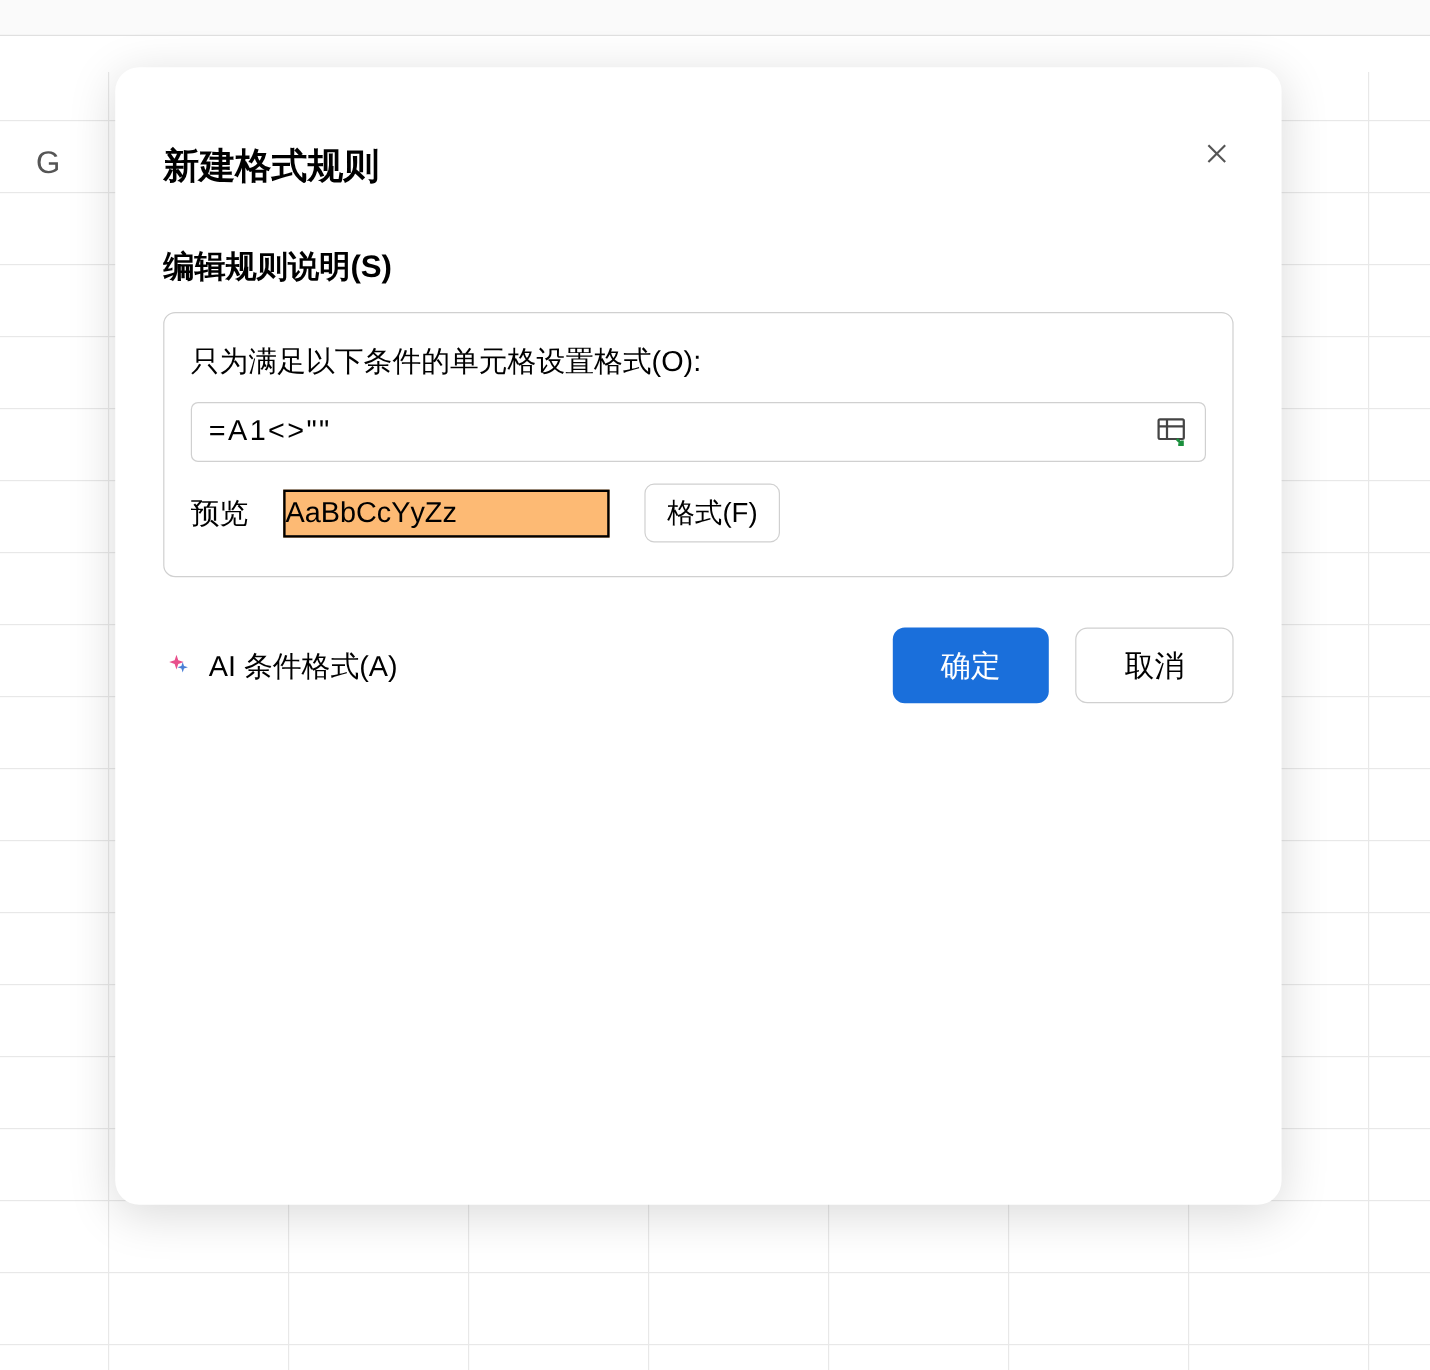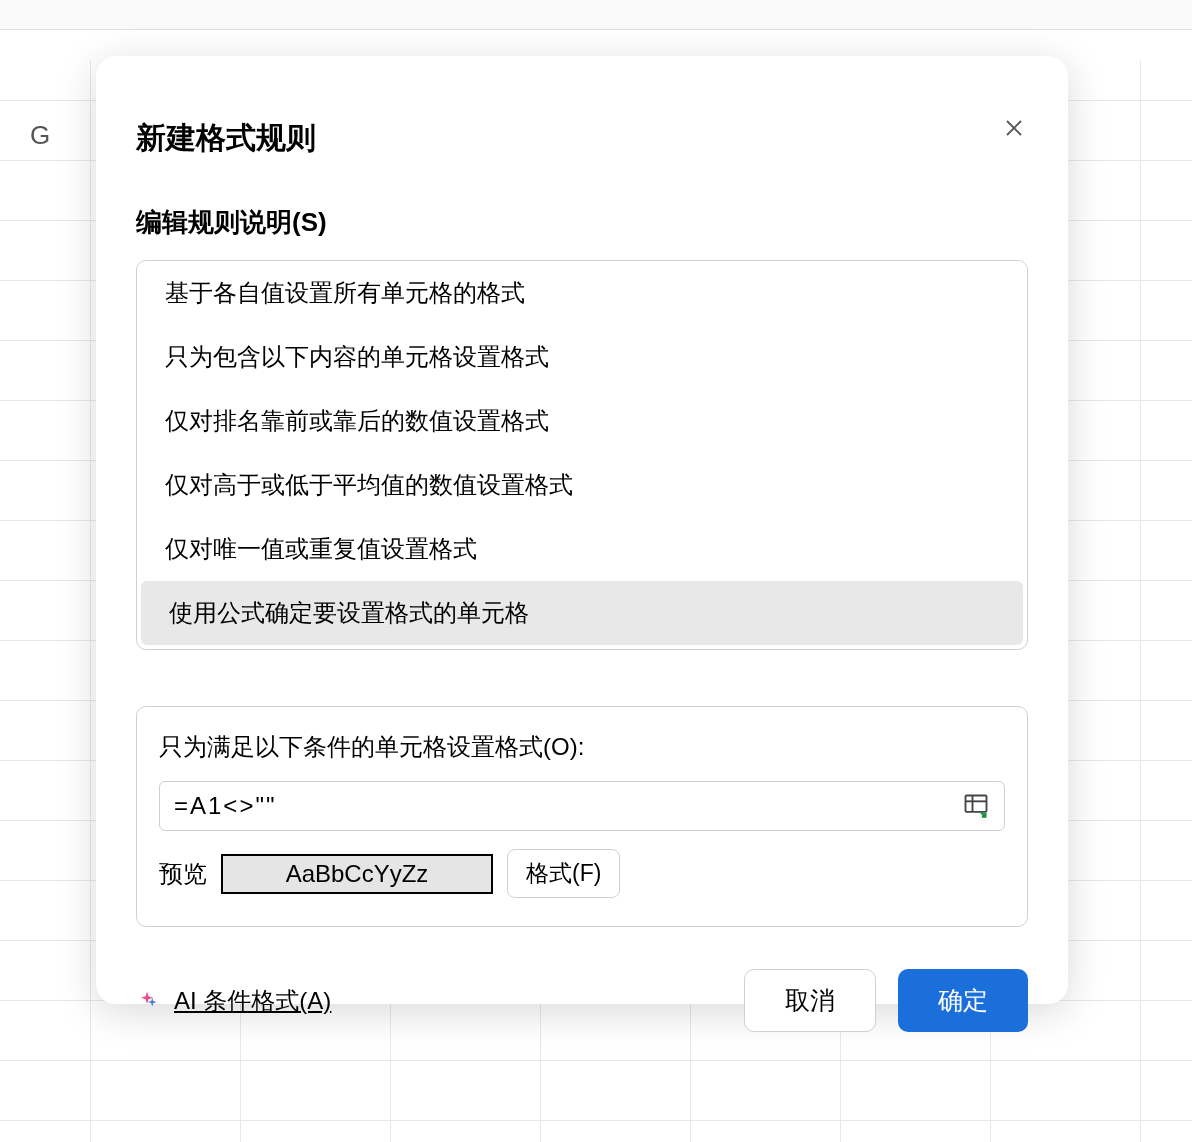--- a/index.html
+++ b/index.html
@@ -151,34 +151,33 @@
     .input-icon {
       width: 28px;
       height: 28px;
       display: flex;
       align-items: center;
       justify-content: center;
     }
     .preview-row {
       display: flex;
       align-items: center;
-      gap: 14px;
+      gap: 29px;
     }
     .preview-label {
       font-size: 24px;
       color: #000;
     }
     .preview-box {
       width: 272px;
       height: 40px;
-      background: #e5e5e5;
+      background: #fdba74;
       border: 2px solid #000;
       display: flex;
       align-items: center;
-      justify-content: center;
       font-size: 24px;
       color: #000;
     }
     .format-btn {
       padding: 8px 18px;
       border: 1.5px solid #d0d0d0;
       border-radius: 8px;
       background: white;
       font-size: 23px;
       cursor: pointer;
@@ -190,21 +189,20 @@
       align-items: center;
       margin-top: 42px;
     }
     .ai-link {
       display: flex;
       align-items: center;
       gap: 12px;
       font-size: 24px;
       color: #000;
       cursor: pointer;
-      text-decoration: underline;
     }
     .ai-icon {
       width: 26px;
       height: 26px;
     }
     .footer-buttons {
       display: flex;
       gap: 22px;
     }
     .btn {
@@ -267,28 +265,20 @@
     <div class="close-btn">
       <svg viewBox="0 0 24 24" fill="none" stroke="#555" stroke-width="1.8">
         <line x1="5" y1="5" x2="19" y2="19"></line>
         <line x1="19" y1="5" x2="5" y2="19"></line>
       </svg>
     </div>
   </div>
 
   <div class="section-title">编辑规则说明(S)</div>
 
-  <div class="rule-list">
-    <div class="rule-item">基于各自值设置所有单元格的格式</div>
-    <div class="rule-item">只为包含以下内容的单元格设置格式</div>
-    <div class="rule-item">仅对排名靠前或靠后的数值设置格式</div>
-    <div class="rule-item">仅对高于或低于平均值的数值设置格式</div>
-    <div class="rule-item">仅对唯一值或重复值设置格式</div>
-    <div class="rule-item selected">使用公式确定要设置格式的单元格</div>
-  </div>
 
 
   <div class="edit-section">
     <div class="edit-label">只为满足以下条件的单元格设置格式(O):</div>
 
     <div class="formula-row">
       <input class="formula-input" type="text" value="=A1&lt;&gt;&quot;&quot;" style="">
       <div class="input-icon">
         <svg viewBox="0 0 24 24" fill="none" stroke="#444" stroke-width="1.6">
           <rect x="3" y="3" width="18" height="14" rx="1"></rect>
@@ -311,17 +301,17 @@
 
   <div class="dialog-footer">
     <div class="ai-link">
       <svg class="ai-icon" viewBox="0 0 24 24">
         <path d="M6 2 L8 8 L14 10 L8 12 L6 18 L4 12 L-2 10 L4 8 Z" fill="#e8508c" transform="translate(6,2) scale(0.7)"></path>
         <path d="M6 2 L8 8 L14 10 L8 12 L6 18 L4 12 L-2 10 L4 8 Z" fill="#4a7fd6" transform="translate(12,8) scale(0.5)"></path>
       </svg>
       <span>AI 条件格式(A)</span>
     </div>
     <div class="footer-buttons">
+      <button class="btn btn-primary">确定</button>
       <button class="btn btn-secondary">取消</button>
-      <button class="btn btn-primary">确定</button>
     </div>
   </div>
 </div>
 
 </body></html>

